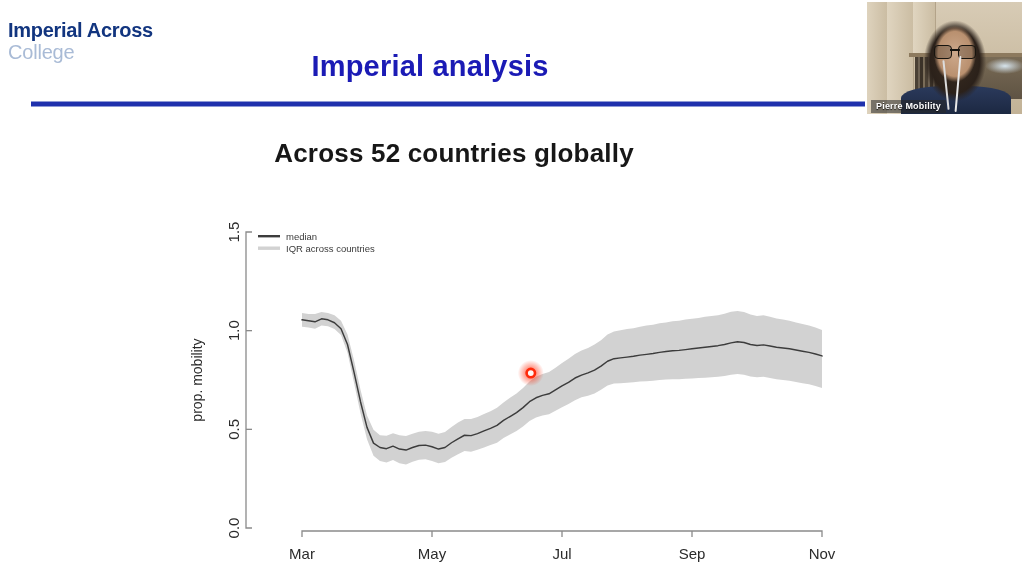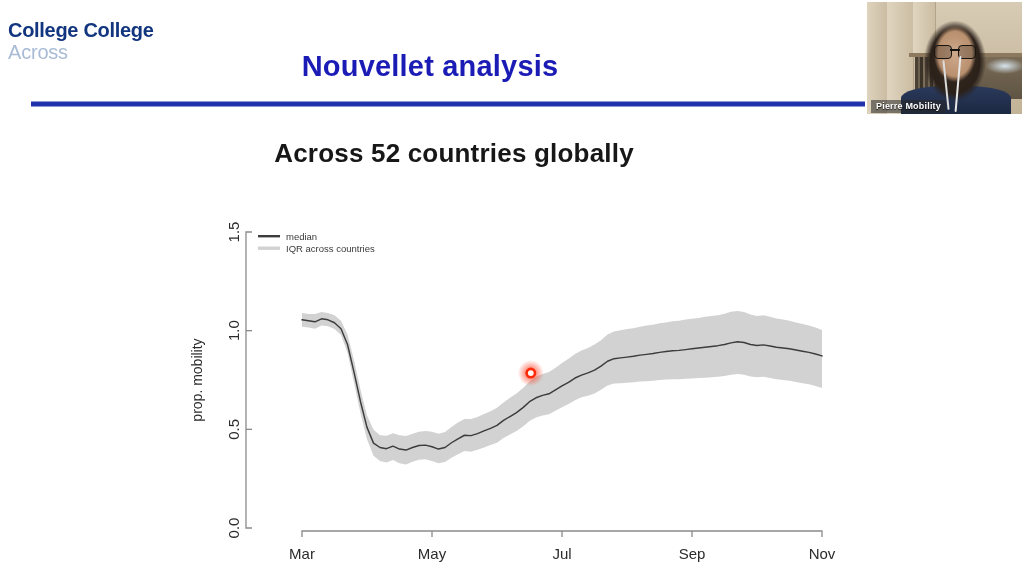--- a/index.html
+++ b/index.html
@@ -198,25 +198,25 @@
     box-sizing: border-box;
     pointer-events: none;
   }
 </style>
 </head>
 <body>
 
 <div id="slide">
 
   <div id="logo">
-    <div class="line1">College College</div>
-    <div class="line2">Across</div>
+    <div class="line1">Imperial Across</div>
+    <div class="line2">College</div>
   </div>
 
-  <div id="slide-title">Nouvellet analysis</div>
+  <div id="slide-title">Imperial analysis</div>
 
   <div id="divider"></div>
 
   <div id="subtitle">Across 52 countries globally</div>
 
   <div id="chart-wrap">
     <svg id="chart-svg" width="1024" height="581" viewBox="0 0 1024 581">
 
       <path id="iqr-band" class="band" d="M302.00 312.91 L308.50 313.89 L315.00 313.89 L321.50 311.92 L328.00 312.91 L334.50 315.27 L341.00 320.80 L347.50 334.61 L354.00 360.27 L360.50 389.87 L367.00 415.52 L373.50 429.73 L380.00 435.25 L386.50 435.65 L393.00 433.28 L399.50 435.25 L406.00 436.04 L412.50 433.67 L419.00 431.70 L425.50 430.91 L432.00 431.70 L438.50 433.67 L445.00 432.10 L451.50 426.97 L458.00 422.43 L464.50 419.07 L471.00 419.07 L477.50 417.10 L484.00 413.94 L490.50 411.18 L497.00 407.63 L503.50 402.50 L510.00 397.76 L516.50 393.42 L523.00 387.89 L529.50 381.58 L536.00 376.84 L542.50 374.08 L549.00 372.11 L555.50 367.77 L562.00 363.03 L568.50 358.69 L575.00 353.95 L581.50 350.40 L588.00 348.03 L594.50 344.48 L601.00 340.14 L607.50 334.61 L614.00 331.46 L620.50 330.27 L627.00 329.09 L633.50 328.30 L640.00 326.72 L646.50 325.54 L653.00 324.75 L659.50 323.17 L666.00 322.38 L672.50 321.19 L679.00 320.80 L685.50 319.62 L692.00 318.83 L698.50 318.04 L705.00 316.85 L711.50 316.06 L718.00 315.27 L724.50 313.70 L731.00 311.72 L737.50 310.93 L744.00 312.12 L750.50 314.49 L757.00 316.06 L763.50 315.27 L770.00 316.85 L776.50 318.43 L783.00 319.62 L789.50 320.80 L796.00 322.38 L802.50 323.96 L809.00 325.54 L815.50 327.51 L822.00 329.88 L822.00 387.89 L815.50 385.92 L809.00 384.34 L802.50 383.16 L796.00 381.97 L789.50 380.79 L783.00 380.00 L776.50 379.21 L770.00 378.03 L763.50 376.84 L757.00 377.24 L750.50 376.45 L744.00 374.87 L737.50 374.08 L731.00 374.87 L724.50 376.05 L718.00 376.84 L711.50 377.24 L705.00 377.63 L698.50 378.03 L692.00 378.42 L685.50 378.82 L679.00 379.21 L672.50 379.21 L666.00 379.61 L659.50 380.00 L653.00 380.79 L646.50 381.18 L640.00 381.58 L633.50 382.37 L627.00 382.76 L620.50 383.16 L614.00 383.55 L607.50 385.53 L601.00 389.87 L594.50 393.42 L588.00 395.79 L581.50 397.37 L575.00 400.13 L568.50 404.07 L562.00 407.23 L555.50 410.78 L549.00 414.34 L542.50 415.52 L536.00 417.49 L529.50 421.05 L523.00 426.57 L516.50 430.91 L510.00 434.46 L503.50 438.02 L497.00 442.75 L490.50 445.12 L484.00 447.49 L477.50 449.86 L471.00 451.83 L464.50 451.04 L458.00 454.20 L451.50 457.75 L445.00 462.09 L438.50 463.27 L432.00 460.91 L425.50 459.33 L419.00 459.72 L412.50 461.70 L406.00 464.46 L399.50 463.27 L393.00 460.12 L386.50 462.49 L380.00 460.91 L373.50 455.78 L367.00 439.20 L360.50 413.15 L354.00 382.76 L347.50 352.77 L341.00 335.01 L334.50 329.09 L328.00 326.33 L321.50 325.54 L315.00 328.69 L308.50 327.51 L302.00 326.72 Z" fill="#d2d2d2"></path>
 

